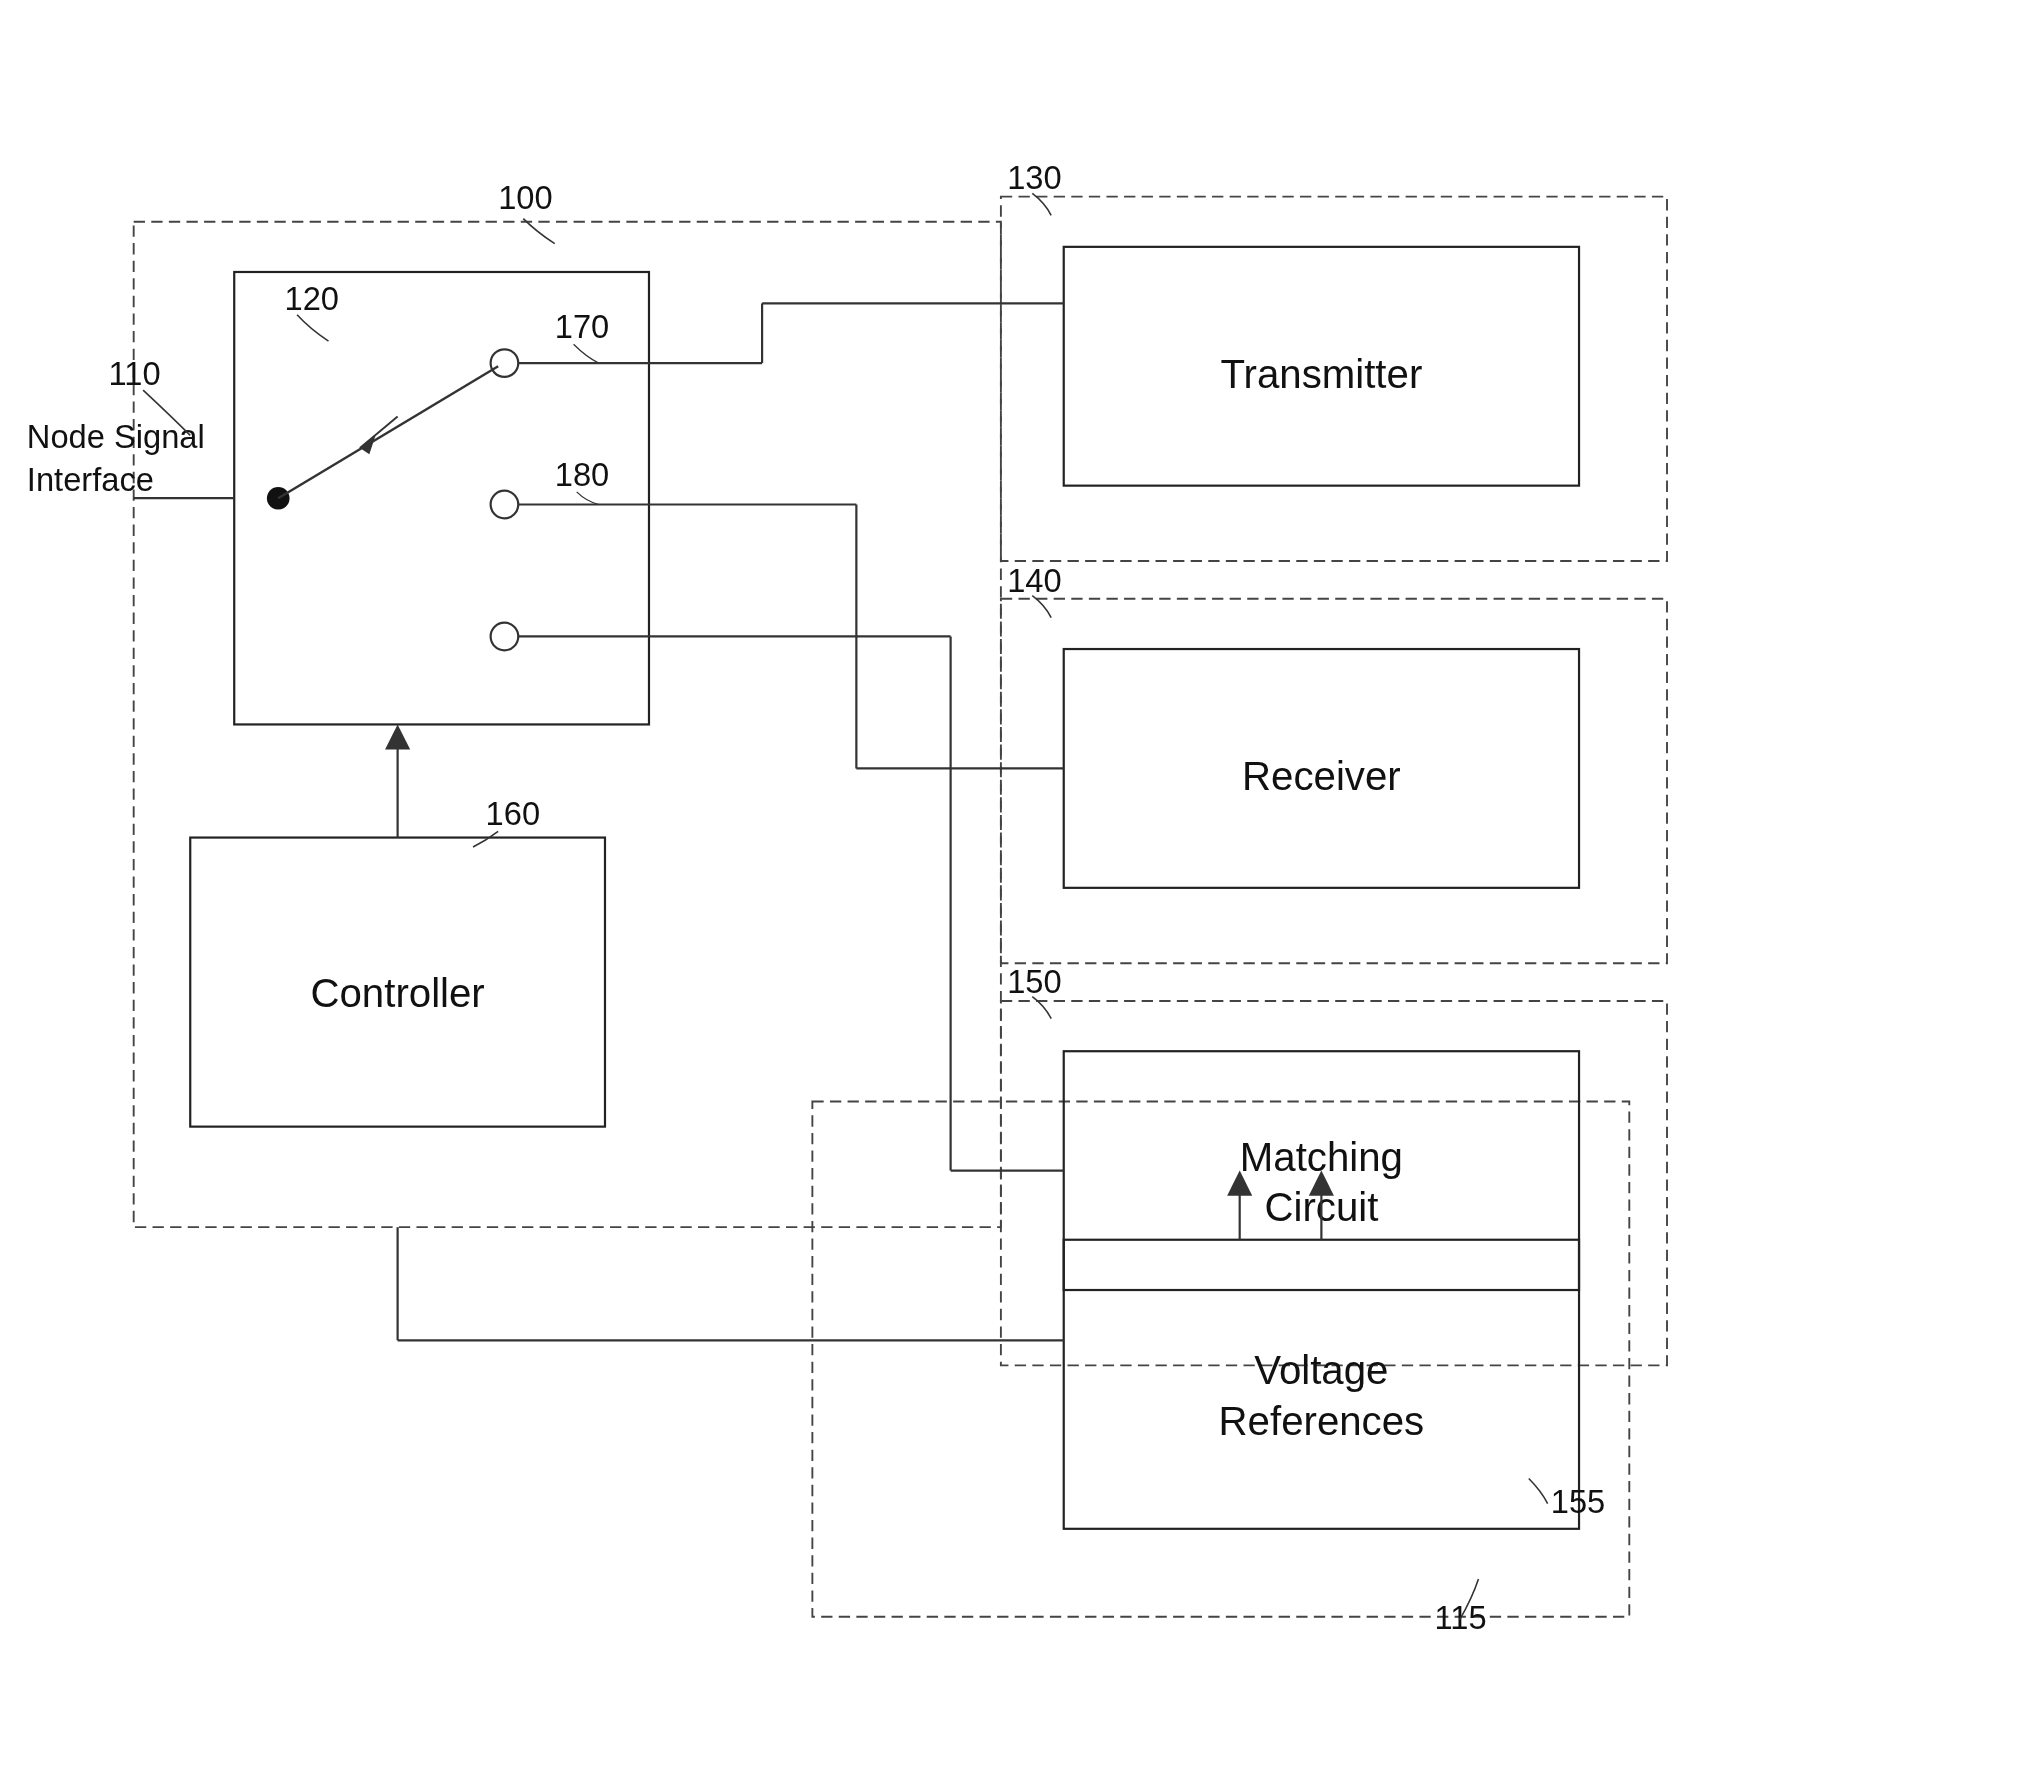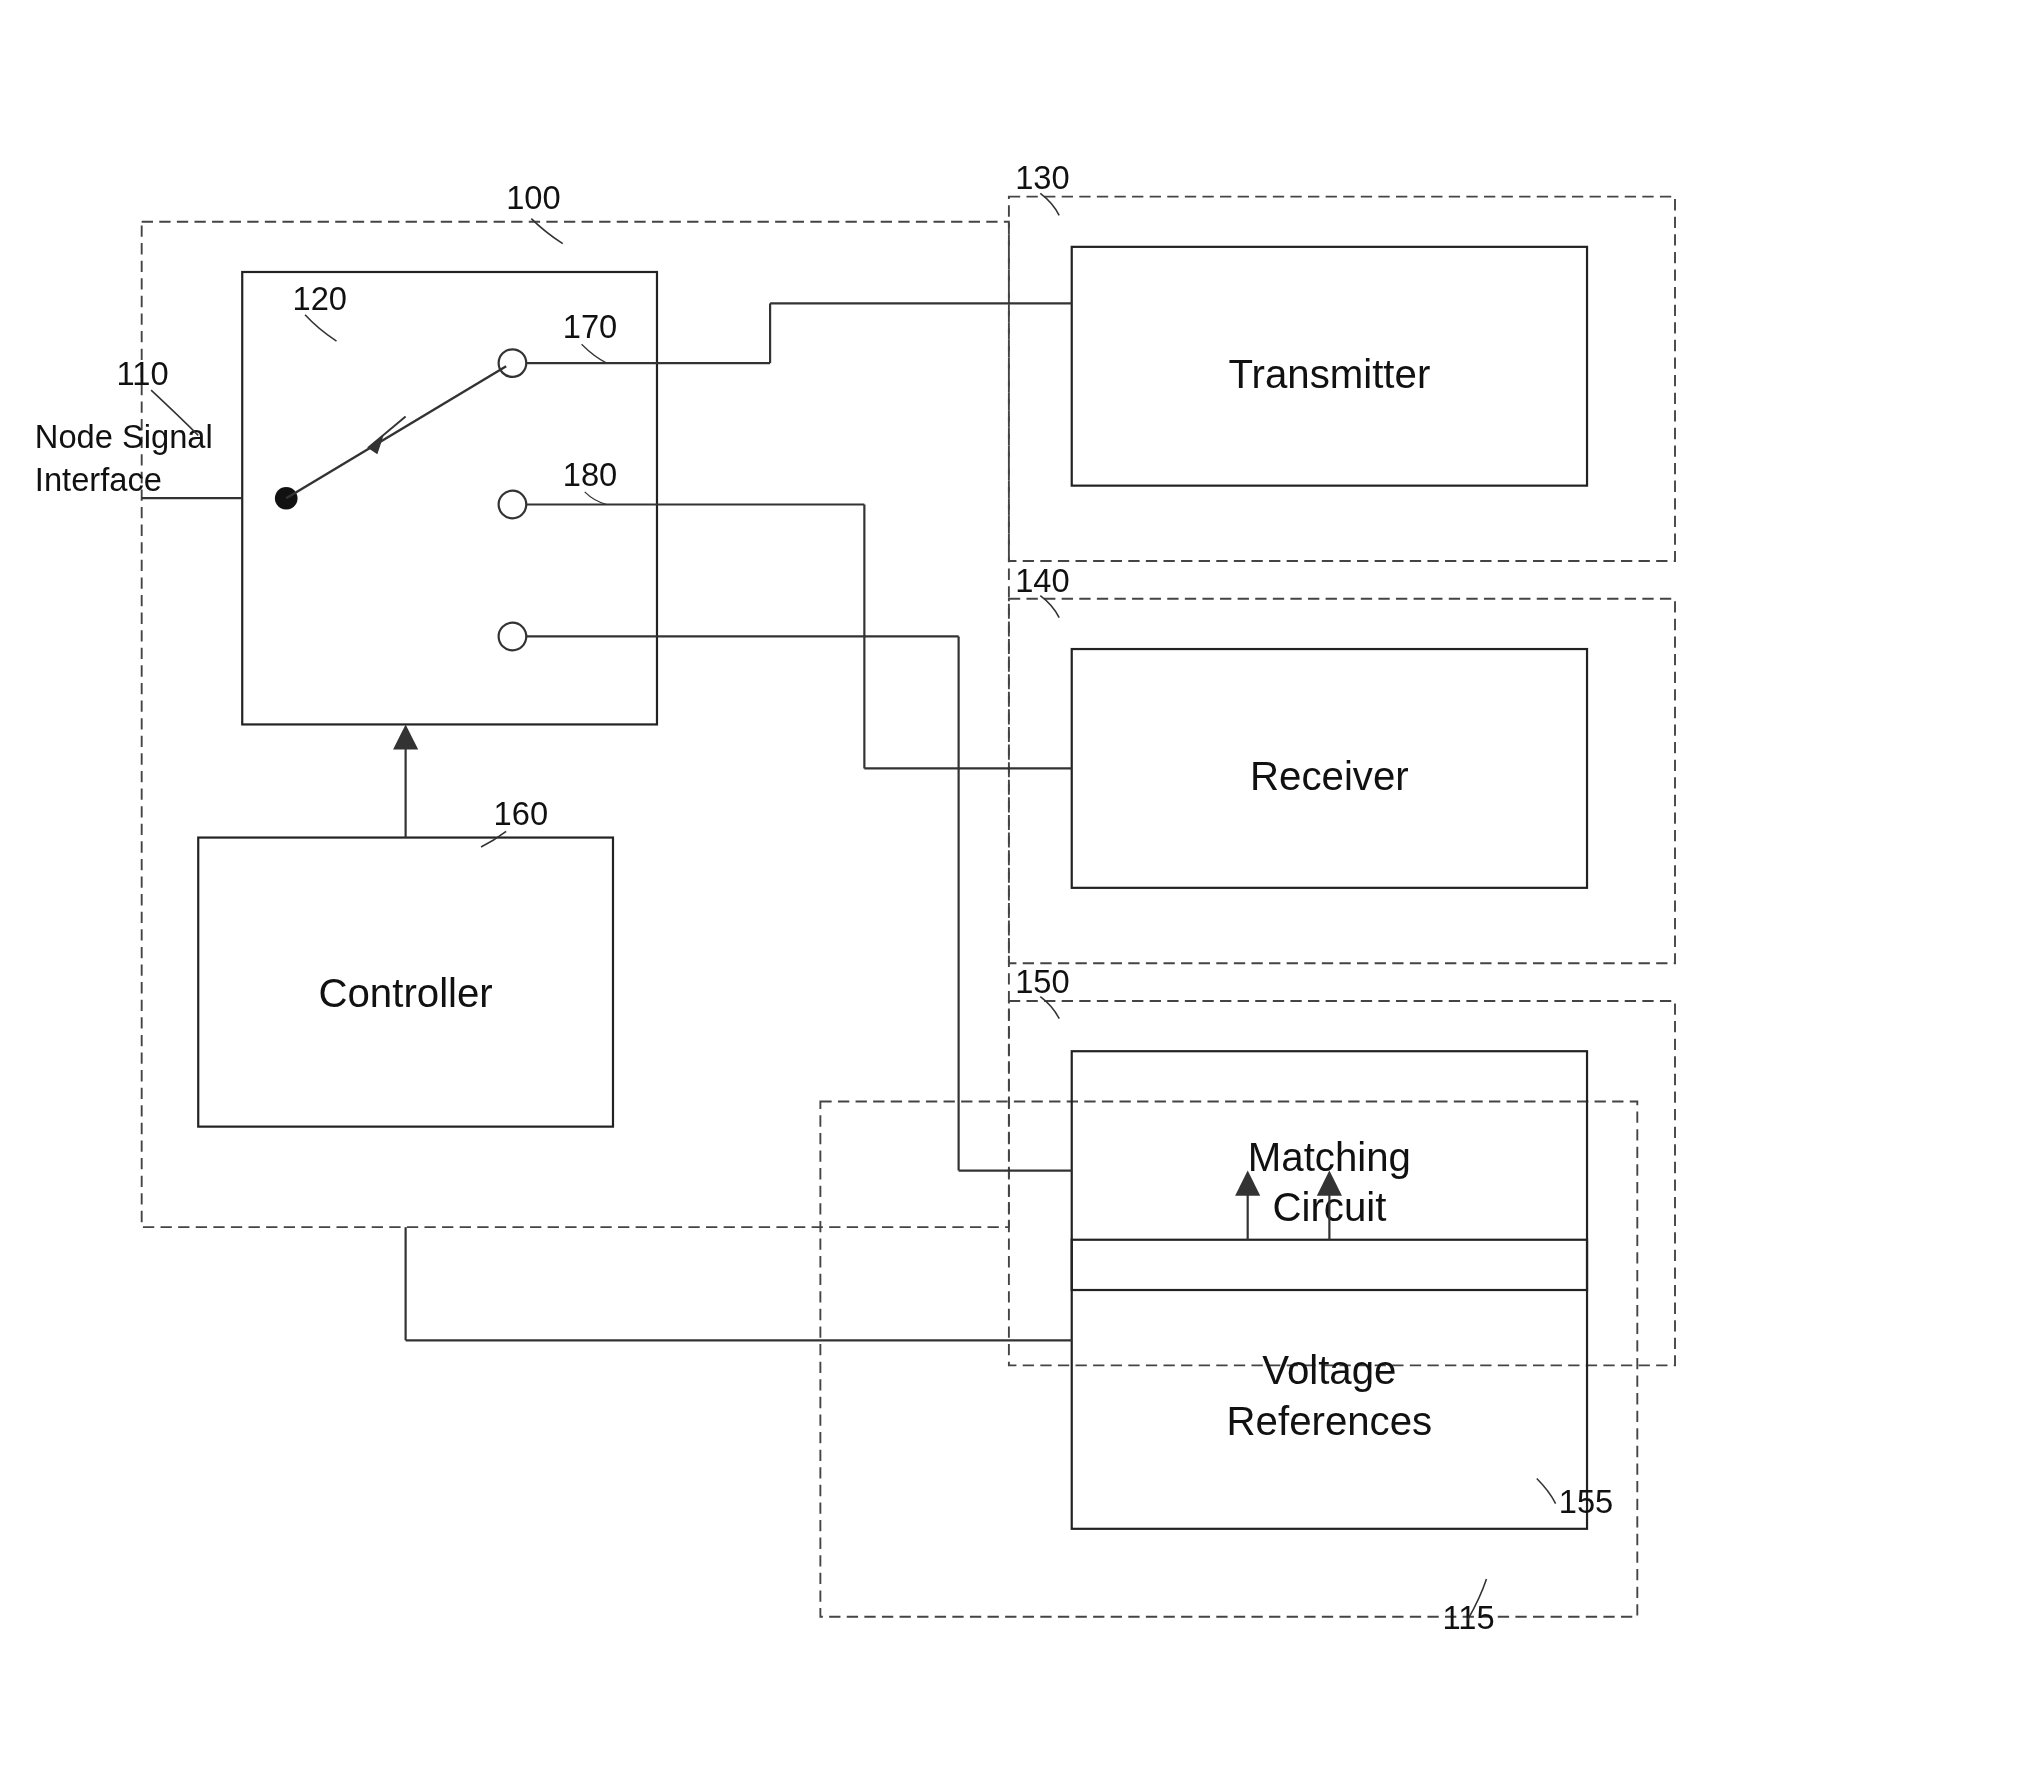--- a/index.html
+++ b/index.html
@@ -6,21 +6,21 @@
     body {
       background: #fff;
       font-family: Arial, sans-serif;
       width: 2035px;
       height: 1792px;
       position: relative;
       overflow: hidden;
     }
     .diagram-container {
       position: absolute;
-      top: 0; left: 16px;
+      top: 0; left: 8px;
       width: 1703px;
       height: 1792px;
     }
     svg {
       width: 100%;
       height: 100%;
     }
   </style>
 </head>
 <body>

